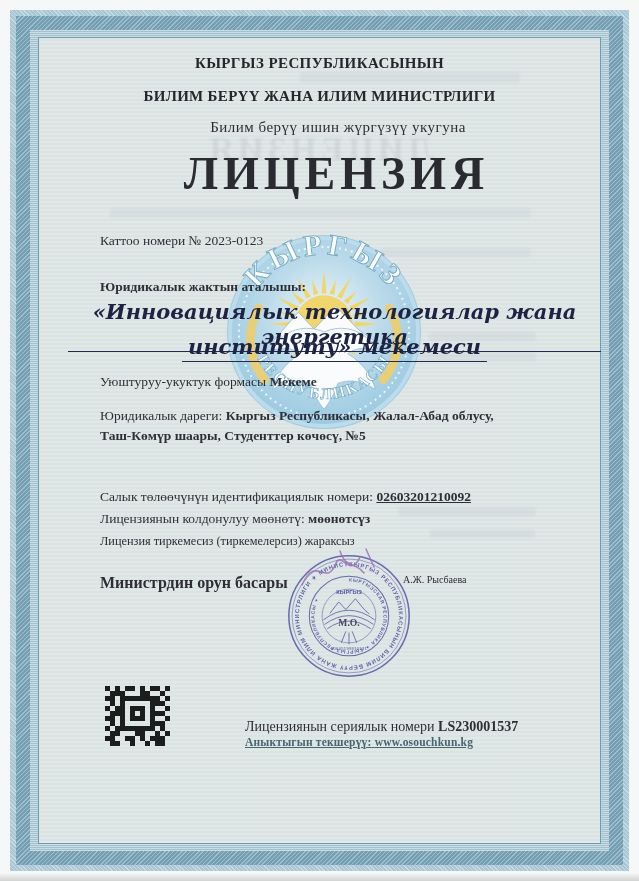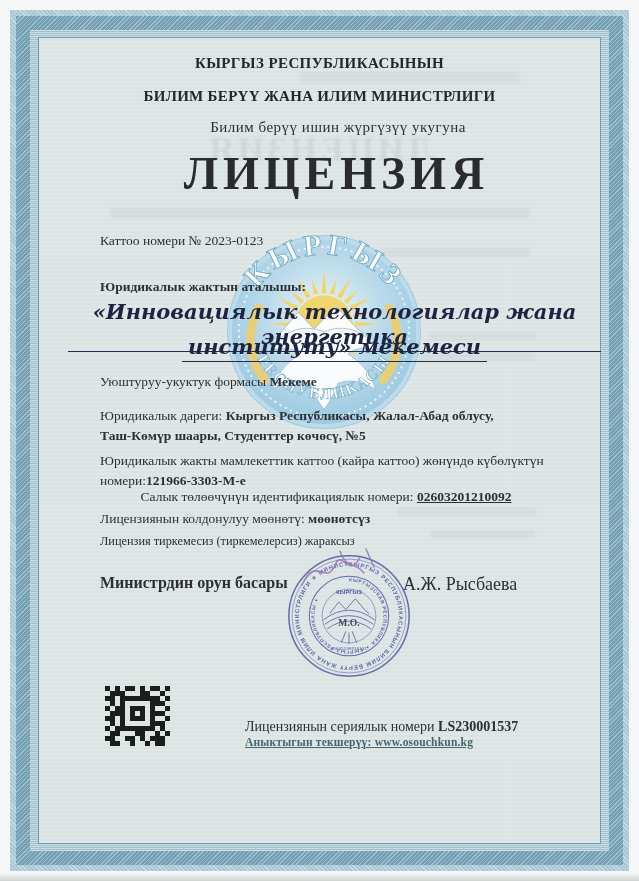--- a/index.html
+++ b/index.html
@@ -32,25 +32,25 @@
   .reg{top:231px;}
   .entity-label{top:277px;font-weight:bold;}
   .script-line{font-family:"DejaVu Serif","Liberation Serif",serif;font-style:italic;font-weight:bold;
     font-size:21px;color:#1d2342;z-index:2;padding-left:30px;}
   .script1{top:299px;}
   .script2{top:334px;}
   .script-line .u{display:inline-block;border-bottom:1.6px solid #232a4e;padding:0 6px 2px 6px;}
   .legal{top:372px;}
   .addr{top:406px;}
   .statereg{top:451px;}
-  .tax{top:487px;text-align:center;}
+  .tax{top:487px;}
   .validity{top:509px;}
   .note{top:532px;font-size:12.3px;}
   .signer-title{top:574px;left:100px;font-weight:bold;font-size:16px;}
-  .signer-name{top:574px;left:403px;font-size:18px;}
+  .signer-name{top:574px;left:403px;font-size:10px;}
   .serial{top:719px;left:245px;font-size:14px;}
   .verify{top:736px;left:245px;font-size:11.5px;font-weight:bold;color:#47656f;
     text-decoration:underline;letter-spacing:.2px;}
   .b{font-weight:bold;}
   .u2{text-decoration:underline;}
   
   .emblem{position:absolute;left:225px;top:233px;width:198px;height:198px;z-index:1;opacity:.95;}
   .stamp{position:absolute;left:285px;top:552px;width:128px;height:128px;z-index:3;
     mix-blend-mode:multiply;opacity:.92;}
   .signature-svg{position:absolute;left:296px;top:541px;width:95px;height:55px;z-index:4;opacity:.8;}
@@ -151,24 +151,20 @@
     <span>Уюштуруу-укуктук формасы</span>
     <span class="b">Мекеме</span>
   </div>
 
   <div class="abs body-block addr">
     <span>Юридикалык дареги:</span>
     <span class="b">Кыргыз Республикасы, Жалал-Абад облусу,</span><br>
     <span class="b">Таш-Көмүр шаары, Студенттер көчөсү, №5</span>
   </div>
 
-  <div class="abs body-block statereg">
-    <span>Юридикалык жакты мамлекеттик каттоо (кайра каттоо) жөнүндө күбөлүктүн</span><br>
-    <span>номери:</span><span class="b">121966-3303-М-е</span>
-  </div>
 
   <div class="abs body-block tax">
     <span>Салык төлөөчүнүн идентификациялык номери:</span>
     <span class="b u2">02603201210092</span>
   </div>
 
   <div class="abs body-block validity">
     <span>Лицензиянын колдонулуу мөөнөтү:</span>
     <span class="b">мөөнөтсүз</span>
   </div>

